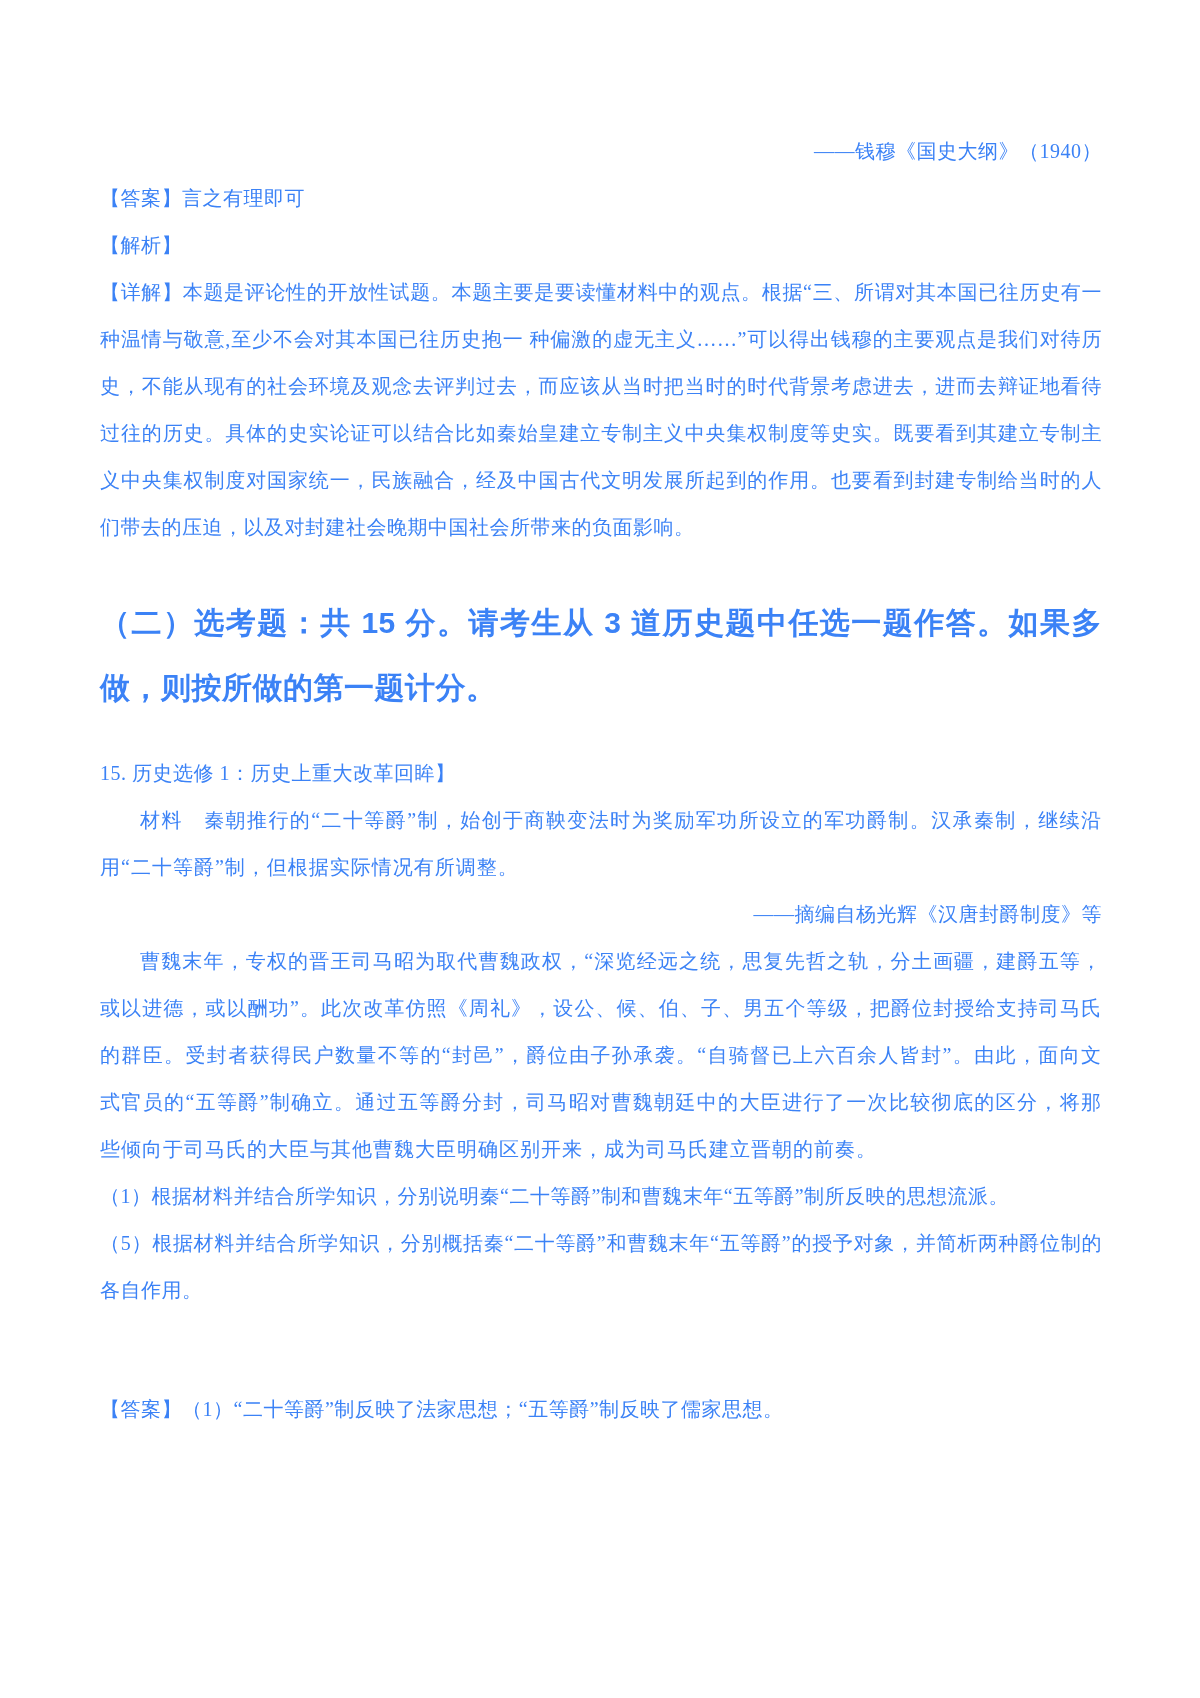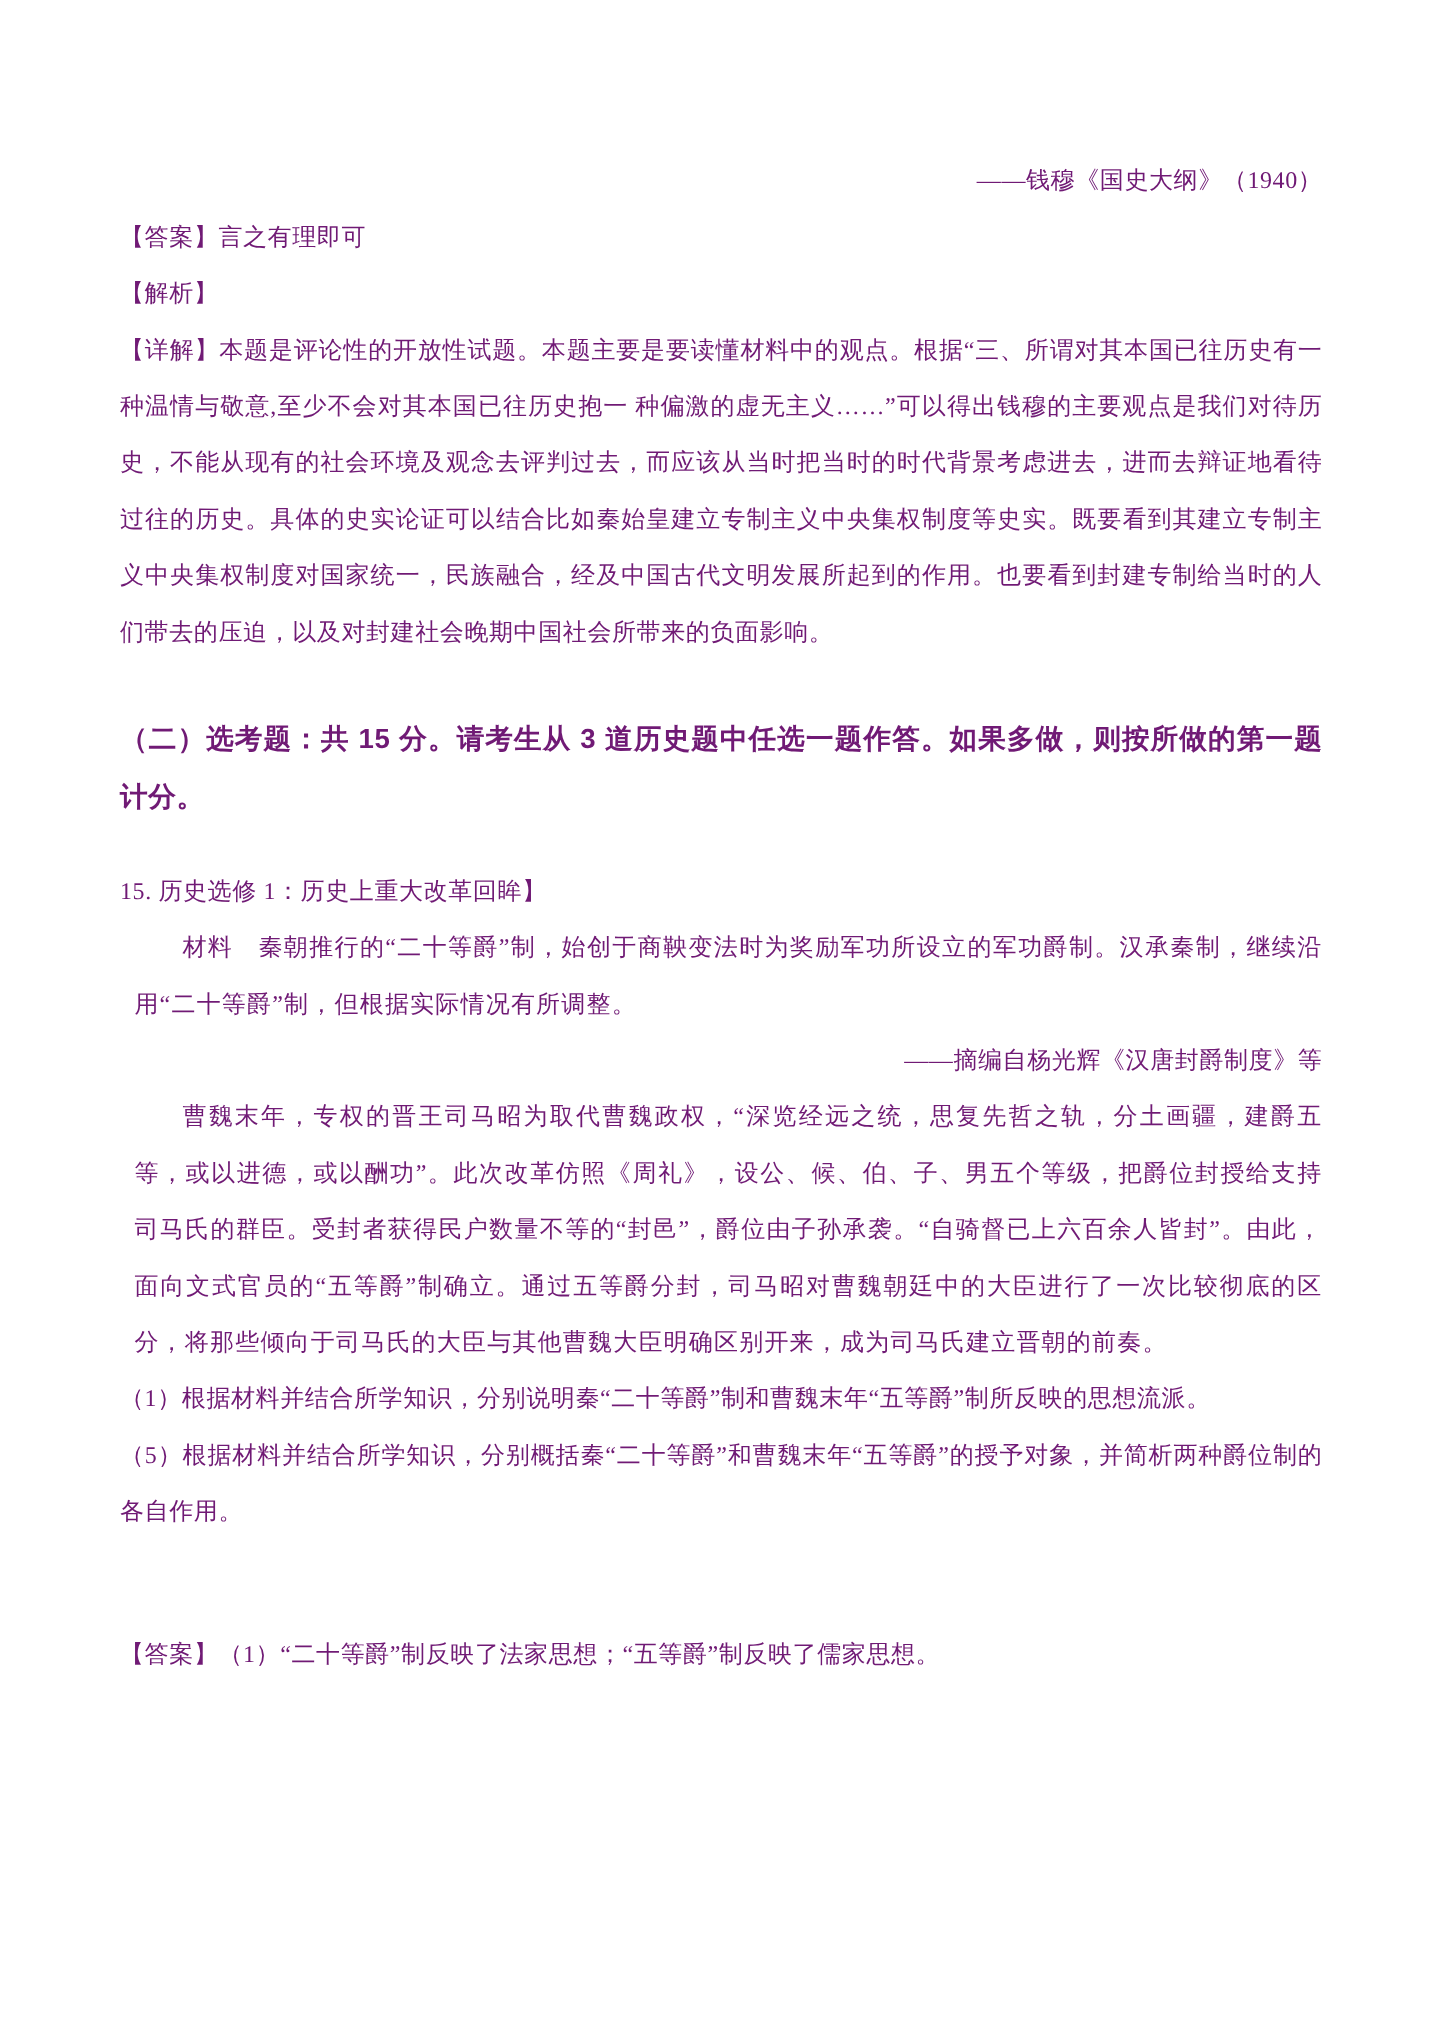--- a/index.html
+++ b/index.html
@@ -6,43 +6,42 @@
     margin: 0;
     padding: 0;
     background: #ffffff;
   }
   .page {
     position: relative;
     width: 1200px;
     height: 1478px;
     box-sizing: border-box;
     background: #ffffff;
-    color: #701a75;
+    color: #3b82f6;
     padding: 128px 98px 0 100px;
     font-family: "Liberation Serif", "DejaVu Serif", serif;
     font-size: 20px;
     overflow: hidden;
   }
   .para {
     text-align: justify;
     line-height: 2.35;
     letter-spacing: 0.5px;
     margin: 0;
   }
   .right {
     text-align: right;
   }
   .indent {
     text-indent: 2em;
-    margin-left: 12px;
   }
   .section-heading {
     font-family: "Liberation Sans", "DejaVu Sans", sans-serif;
     font-weight: bold;
-    font-size: 23px;
+    font-size: 30px;
     line-height: 2.15;
     letter-spacing: 0.5px;
     text-align: justify;
     margin-top: 40px;
   }
   .q15-title {
     margin-top: 30px;
   }
   .material {
     letter-spacing: 1px;

